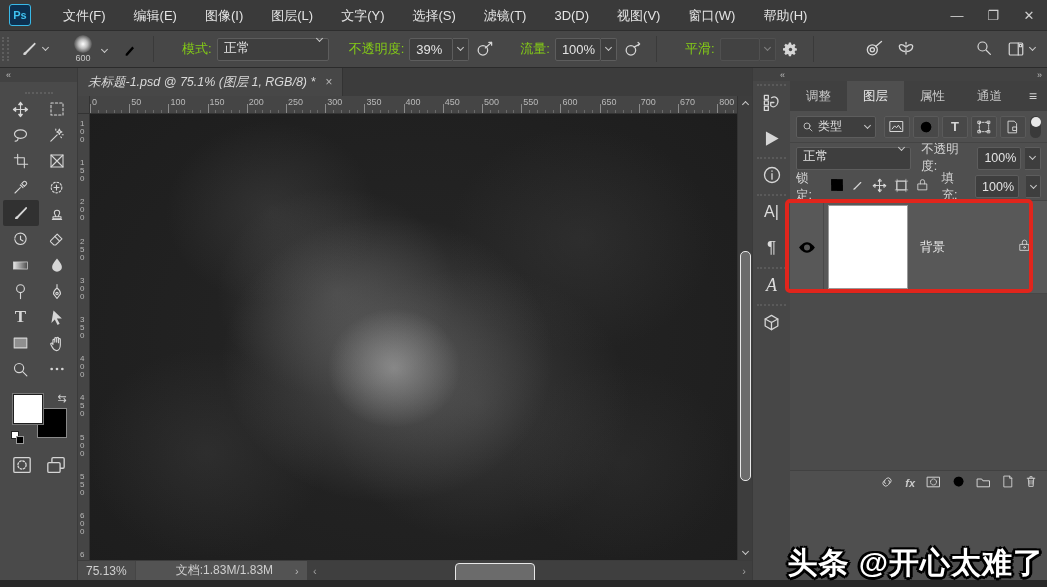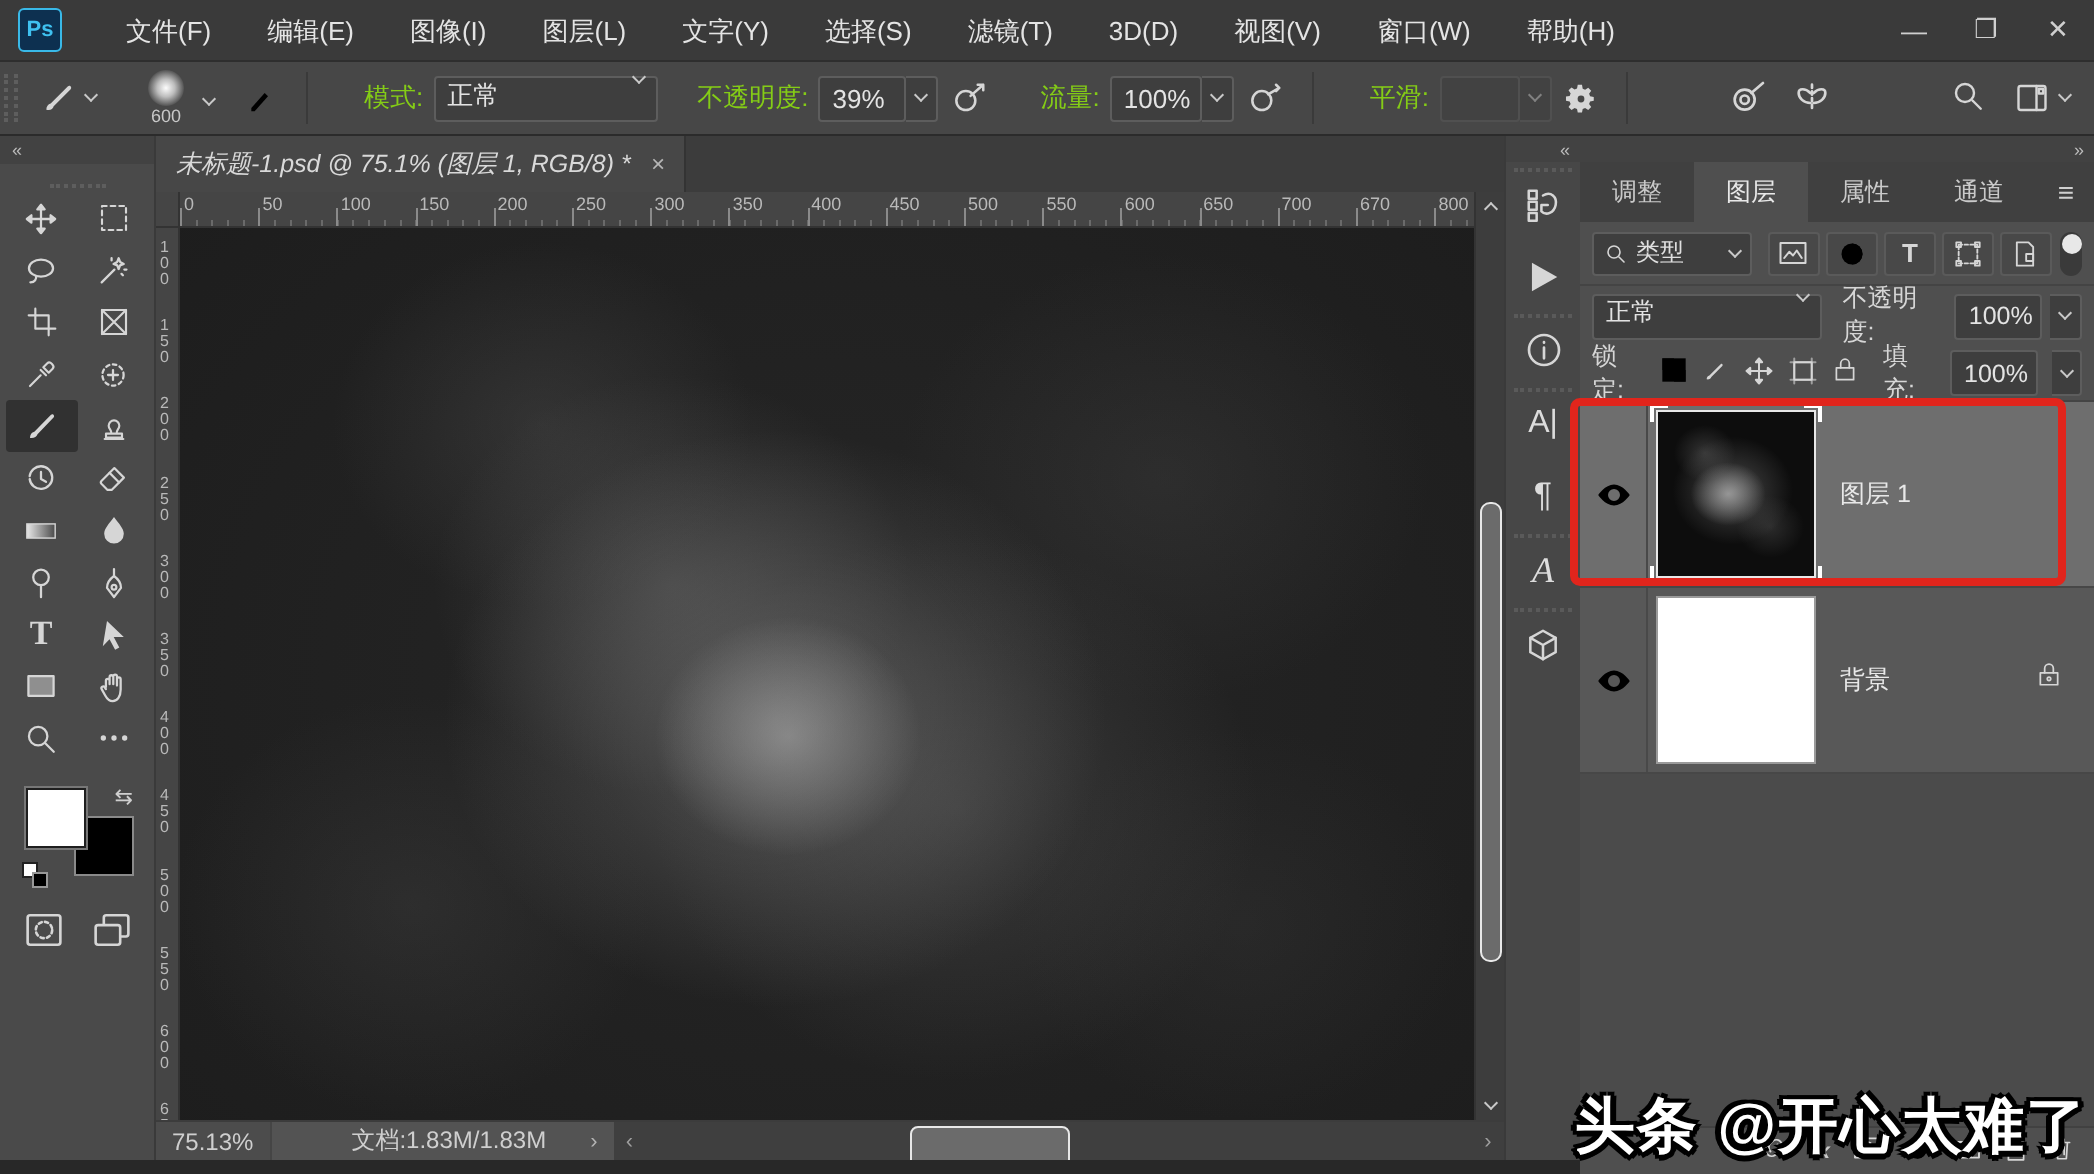--- a/index.html
+++ b/index.html
@@ -626,35 +626,20 @@
           </svg></span>
       <span style="margin-left:6px;">填充:</span>
       <div class="well" style="width:44px;font-size:12.5px;">
           <span>100%</span>
         </div>
       <div class="chevbtn">
           <span class="chev small"></span>
         </div>
     </div>
     <div class="layers">
-      <div class="layer-row selected">
-        <div class="eye-box">
-          <svg width="18" height="13" viewBox="0 0 24 16">
-              <path class="icf" d="M12 1C6 1 1.5 8 1.5 8S6 15 12 15s10.5-7 10.5-7S18 1 12 1zm0 11a4 4 0 110-8 4 4 0 010 8z"></path>
-            </svg>
-        </div>
-        <div class="thumb-wrap">
-          <div class="thumb clouds"></div>
-          <span class="corner tl"></span>
-            <span class="corner tr"></span>
-            <span class="corner bl"></span>
-            <span class="corner br"></span>
-        </div>
-        <div class="layer-name">图层 1</div>
-      </div>
       <div class="layer-row">
         <div class="eye-box">
           <svg width="18" height="13" viewBox="0 0 24 16">
               <path class="icf" d="M12 1C6 1 1.5 8 1.5 8S6 15 12 15s10.5-7 10.5-7S18 1 12 1zm0 11a4 4 0 110-8 4 4 0 010 8z"></path>
             </svg>
         </div>
         <div class="thumb-wrap">
           <div class="thumb white"></div>
         </div>
         <div class="layer-name">背景</div>

